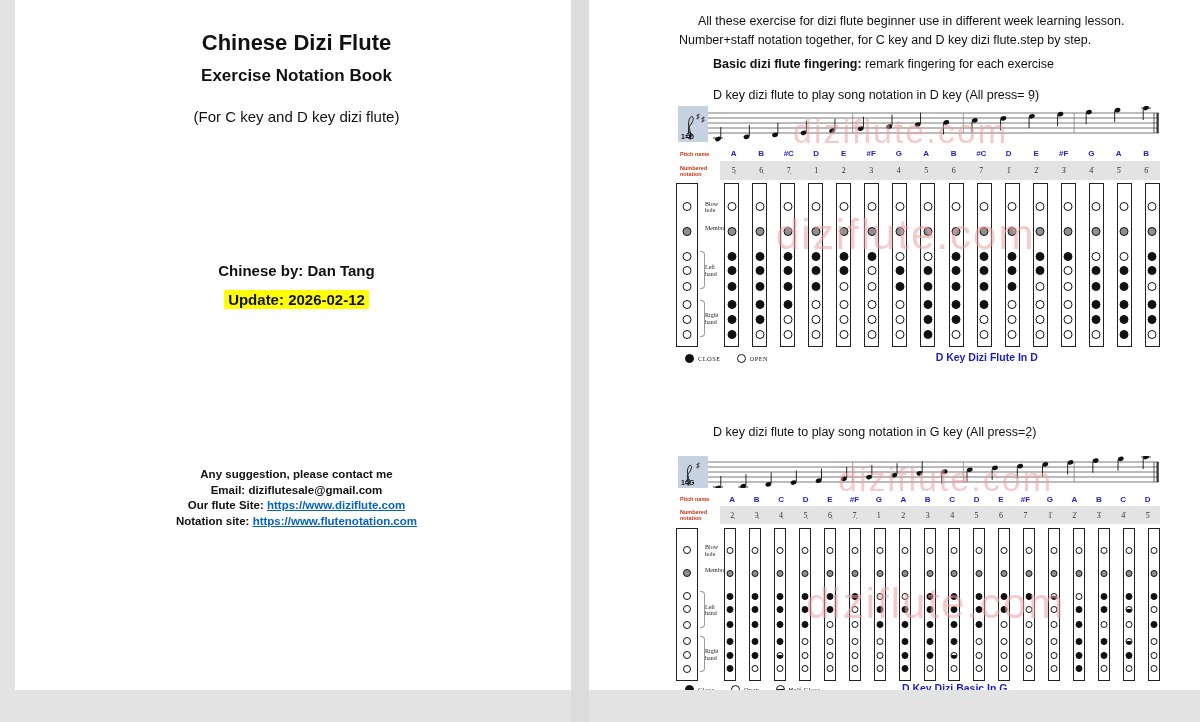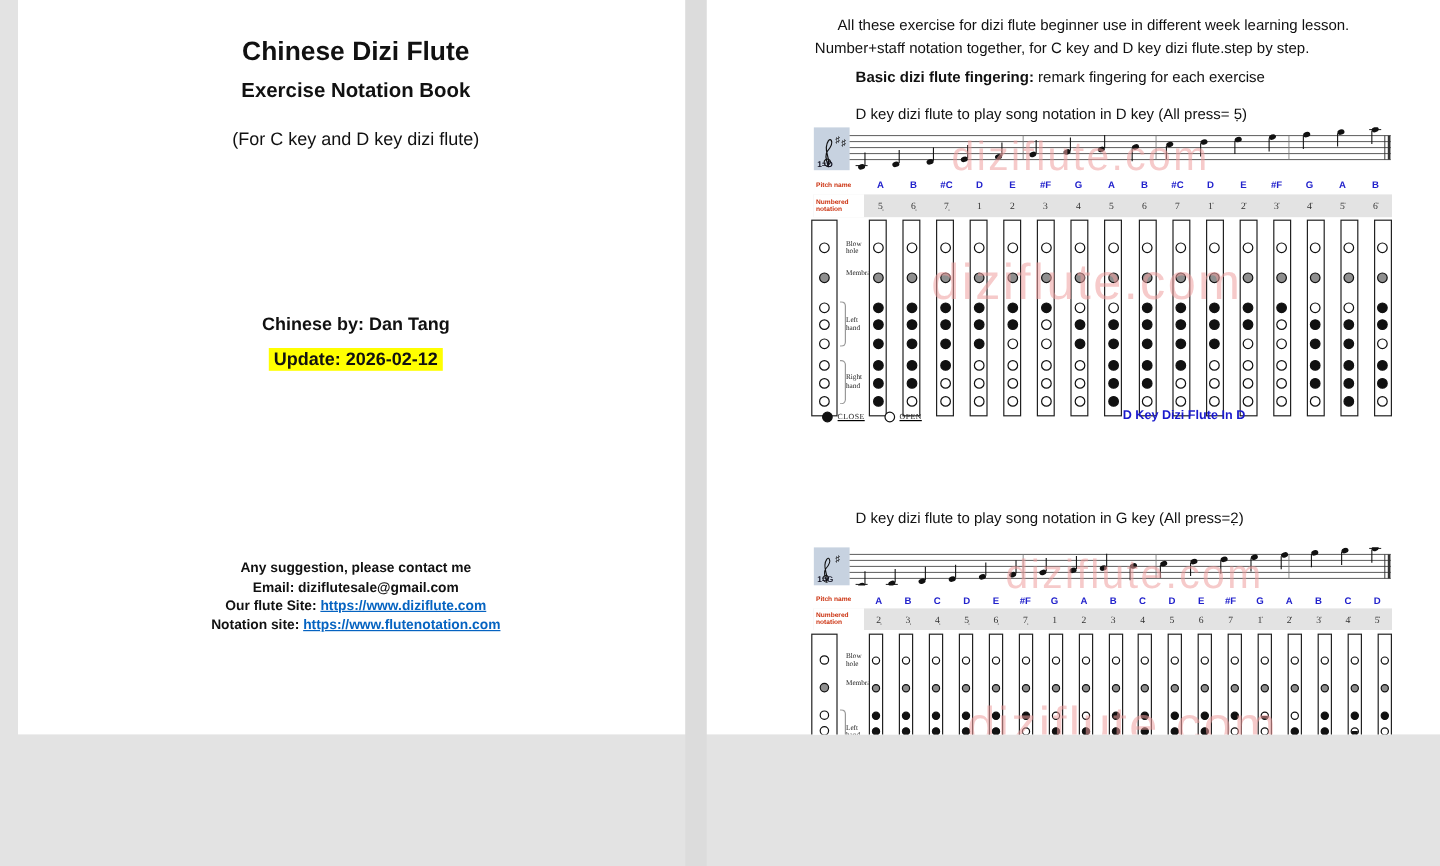--- a/index.html
+++ b/index.html
@@ -1,17 +1,17 @@
 <!DOCTYPE html>
 <html><head>
 <meta charset="utf-8">
 <style>
   html,body{margin:0;padding:0;background:#e3e3e3;font-family:"Liberation Sans",sans-serif;}
   .screen{position:relative;width:1200px;height:722px;background:#e3e3e3;overflow:hidden;}
-  .page{position:absolute;top:0;height:612px;background:#fff;}
+  .page{position:absolute;top:0;height:690px;background:#fff;}
   .page-left{left:15px;width:563px;}
   .gutter{position:absolute;left:571px;top:0;width:18px;height:722px;background:#dcdcdc;}
   .page-right{left:589px;width:611px;overflow:hidden;}
 
   
   .book-title{position:absolute;top:30px;left:0;width:100%;text-align:center;font-size:22px;font-weight:bold;color:#111;margin:0;}
   .book-subtitle{position:absolute;top:66px;left:0;width:100%;text-align:center;font-size:17px;font-weight:bold;color:#111;margin:0;}
   .tagline{position:absolute;top:108px;left:0;width:100%;text-align:center;font-size:15px;color:#111;}
   .prepared{position:absolute;top:262px;left:0;width:100%;text-align:center;font-size:15px;font-weight:bold;color:#111;}
   .update{position:absolute;top:291px;left:0;width:100%;text-align:center;}
@@ -48,21 +48,21 @@
   .hole{position:absolute;left:50%;transform:translateX(-50%);border-radius:50%;box-sizing:border-box;border:1.1px solid #111;}
   .hc{background:#111;}
   .ho{background:#fff;}
   .hm{background:#8f8f8f;}
   .hh{background:linear-gradient(to bottom,#fff 48%,#111 48%);}
   .flabel{position:absolute;font-family:"Liberation Serif",serif;font-size:6px;color:#222;line-height:6.5px;}
   .brk{position:absolute;width:4px;border:1px solid #999;border-left:none;border-radius:0 4px 4px 0;}
 
   
   .legendrow{position:absolute;left:96px;width:482px;height:14px;display:flex;align-items:center;gap:16px;}
-  .lr1{top:340px;text-decoration:underline;}
+  .lr1{top:351px;}
   .lr2{top:682px;}
   .legitem{display:flex;align-items:center;gap:4px;}
   .legicon{width:9px;height:9px;border-radius:50%;box-sizing:border-box;border:1.6px solid #111;display:inline-block;}
   .legtext{font-family:"Liberation Serif",serif;font-size:6.5px;color:#222;letter-spacing:.4px;}
   .fcap{position:absolute;top:0;font-size:10.5px;font-weight:bold;color:#1a1acc;white-space:nowrap;}
 
   
   .wm{position:absolute;color:#ef9f9f;opacity:.55;font-size:38px;letter-spacing:2px;pointer-events:none;white-space:nowrap;z-index:5;}
   .wm-s1{top:6px;left:115px;font-size:34px;}
   .wm-f1{top:28px;left:100px;font-size:42px;}
@@ -89,21 +89,21 @@
       <div><span>Notation site: </span><a class="lnk">https://www.flutenotation.com</a></div>
     </div>
   </section>
 
   <div class="gutter"></div>
 
   <section class="page page-right">
     <p class="intro">All these exercise for dizi flute beginner use in different week learning lesson. Number+staff notation together, for C key and D key dizi flute.step by step.</p>
     <p class="fheading"><b>Basic dizi flute fingering:</b><span> remark fingering for each exercise</span></p>
 
-    <p class="sheading s1">D key dizi flute to play song notation in D key (All press= 5̣)</p>
+    <p class="sheading s1">D key dizi flute to play song notation in D key (All press= 9̣)</p>
     <div class="staff-block sb1" id="staff1">
       <div class="wm wm-s1">diziflute.com</div>
     <svg width="482" height="36">
           <rect x="0" y="0" width="482" height="36" fill="#ffffff"></rect>
           <rect x="0" y="0" width="30" height="36" fill="#c7d2e0"></rect>
           <line x1="30" y1="7" x2="481" y2="7" stroke="#555" stroke-width="0.8"></line>
           <line x1="30" y1="12" x2="481" y2="12" stroke="#555" stroke-width="0.8"></line>
           <line x1="30" y1="17" x2="481" y2="17" stroke="#555" stroke-width="0.8"></line>
           <line x1="30" y1="22" x2="481" y2="22" stroke="#555" stroke-width="0.8"></line>
           <line x1="30" y1="27" x2="481" y2="27" stroke="#555" stroke-width="0.8"></line>

